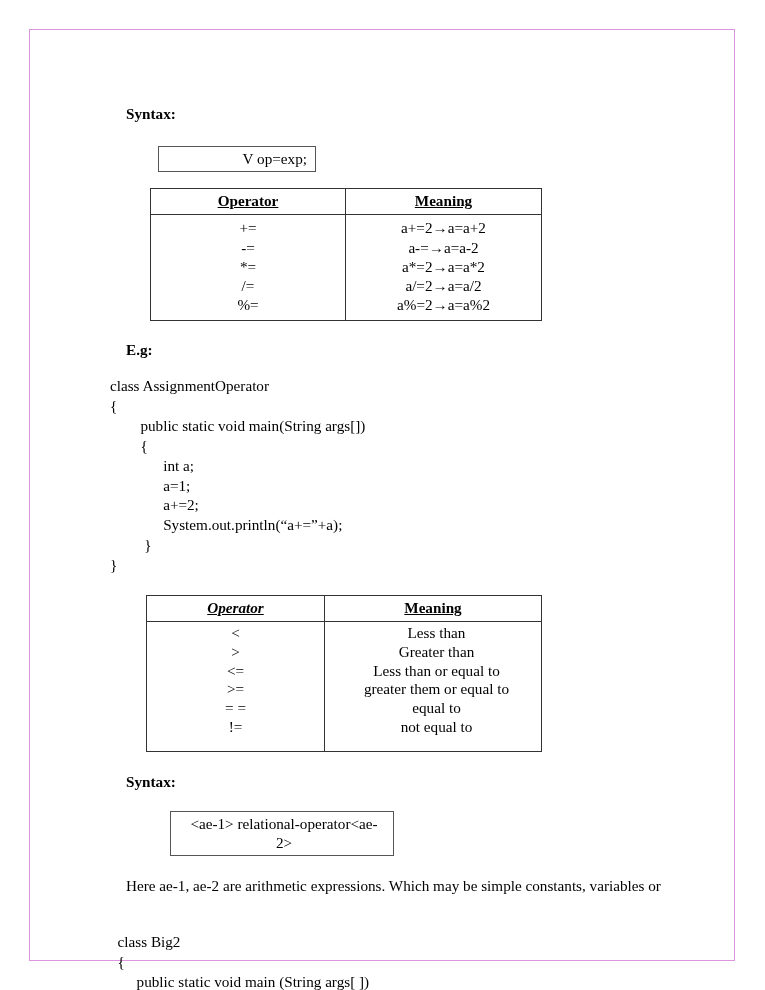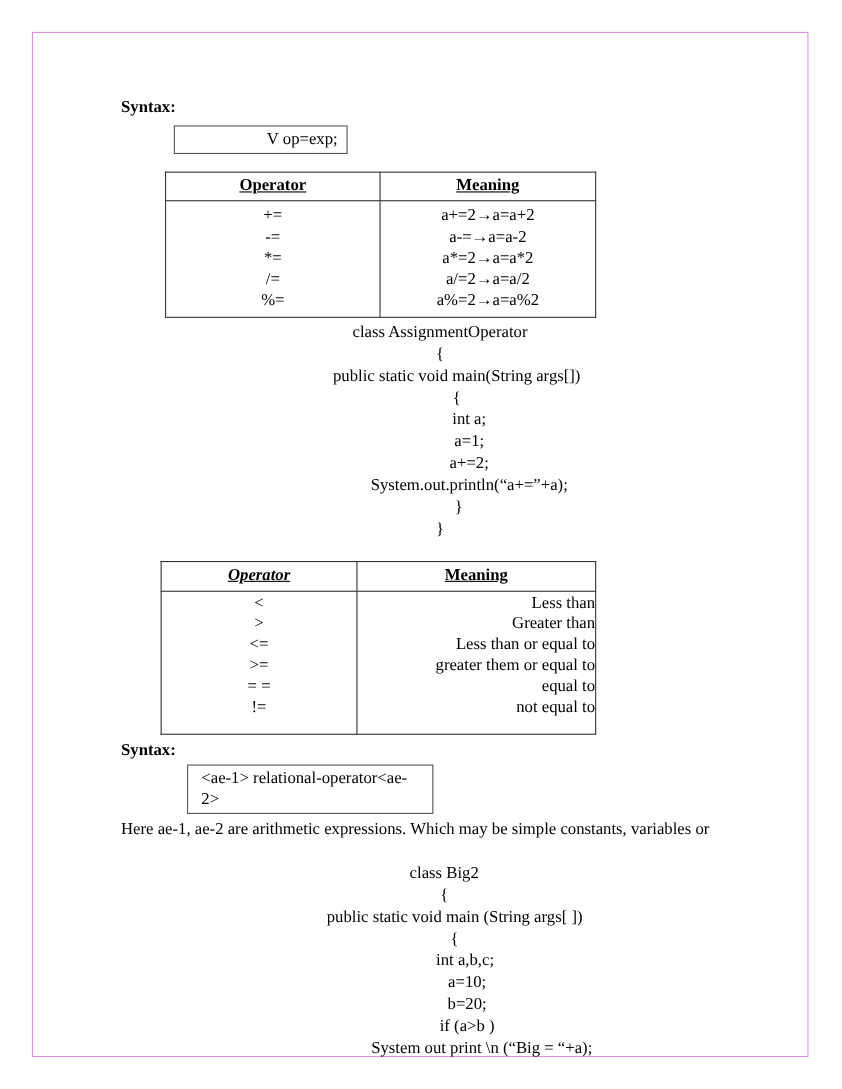--- a/index.html
+++ b/index.html
@@ -30,21 +30,21 @@
   #page-body {
     position: absolute;
     left: 110px;
     top: 88px;
     width: 580px;
     font-size: 15.2px;
     line-height: 1.33;
   }
 
   
-  .para { margin: 0; white-space: pre-wrap; }
+  .para { margin: 16px; white-space: pre-wrap; }
   .heading-label { font-weight: bold; }
   .u-bold { font-weight: bold; text-decoration: underline; }
 
   .spacer-6 { height: 6px; }
   .spacer-16 { height: 16px; }
   .spacer-20 { height: 20px; }
 
   
   .syntax-box {
     border: 1.3px solid #555555;
@@ -54,21 +54,21 @@
     font-size: 15.2px;
     line-height: 1.25;
   }
   .syntax-box-1 {
     margin-left: 48px;
     width: 158px;
   }
   .syntax-box-2 {
     margin-left: 60px;
     width: 224px;
-    text-align: left;
+    text-align: center;
     padding-left: 12px;
   }
 
   
   table.op-table {
     border-collapse: collapse;
     table-layout: fixed;
     font-size: 15.2px;
   }
   table.op-table td,
@@ -110,32 +110,31 @@
   #table-relational .col-op { width: 178px; }
   #table-relational .col-mean { width: 217px; }
   #table-relational td.cell-stack {
     padding: 2px 0 14px 0;
   }
   #table-relational .op-line {
     text-align: center;
     line-height: 1.24;
   }
   #table-relational .mean-line {
-    text-align: right;
+    text-align: center;
     padding-left: 7px;
     line-height: 1.24;
   }
 
   
   .code-block {
     font-family: "Liberation Serif", "DejaVu Serif", serif;
     font-size: 15.2px;
     line-height: 1.305;
     white-space: pre;
-    text-align: center;
   }
 </style>
 </head>
 <body>
 
 <div id="page-frame"></div>
 
 <div id="page-body">
 
   <div class="para heading-label">Syntax:</div>
@@ -178,20 +177,21 @@
           <div class="row-line">a*=2→a=a*2</div>
           <div class="row-line">a/=2→a=a/2</div>
           <div class="row-line">a%=2→a=a%2</div>
         </td>
       </tr>
     </tbody>
   </table>
 
   <div style="height:3px"></div>
 
+  <div class="para heading-label">E.g:</div>
 
   <div class="code-block">class AssignmentOperator
 {
         public static void main(String args[])
         {
               int a;
               a=1;
               a+=2;
               System.out.println(“a+=”+a);
          }

